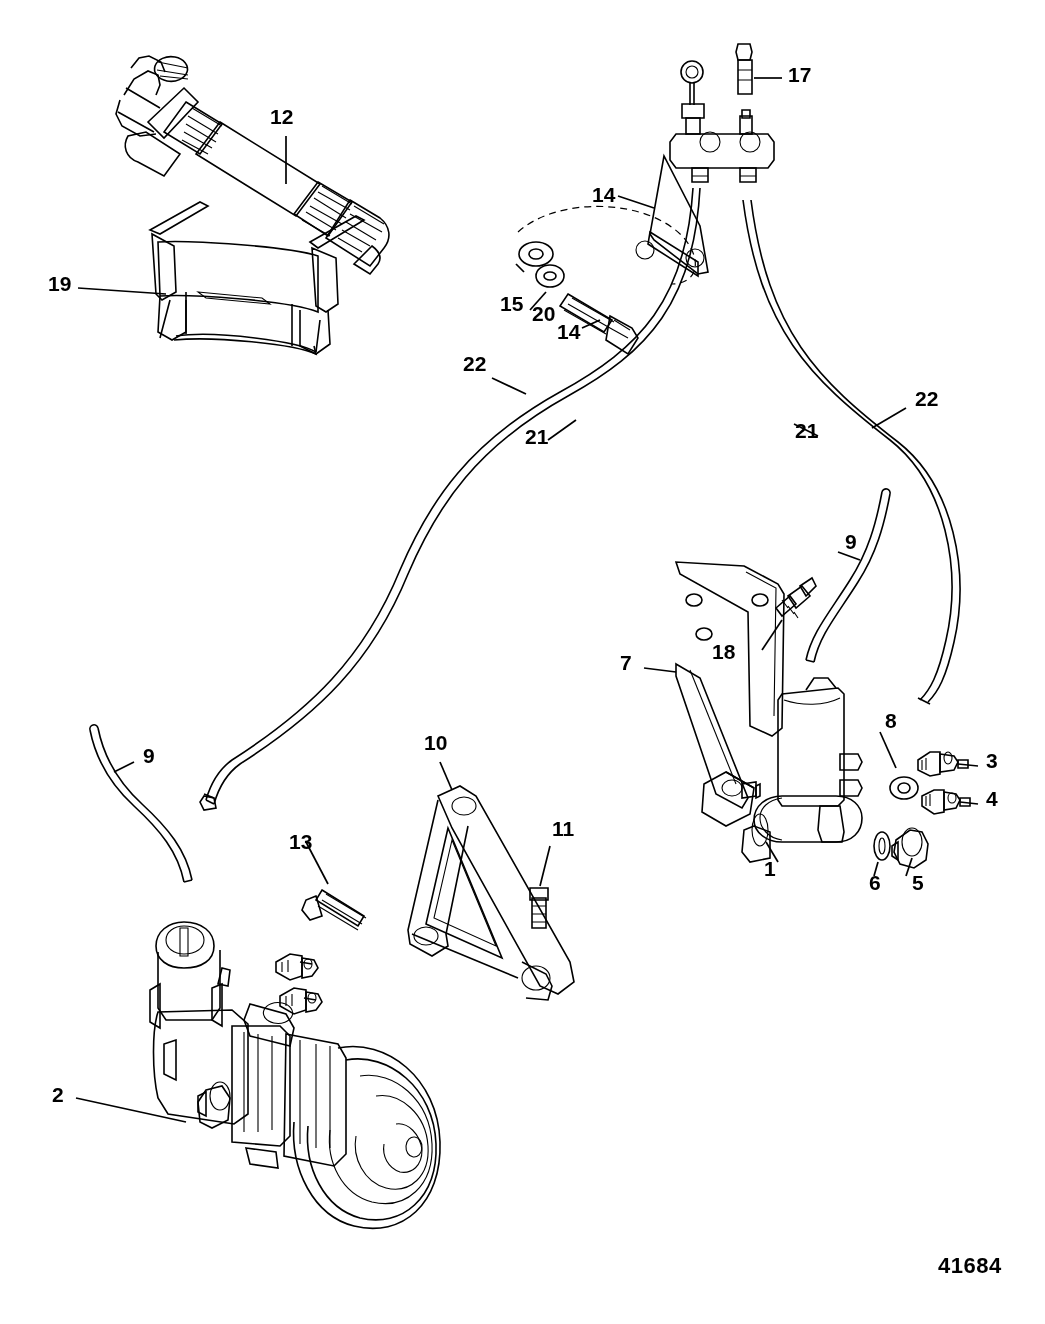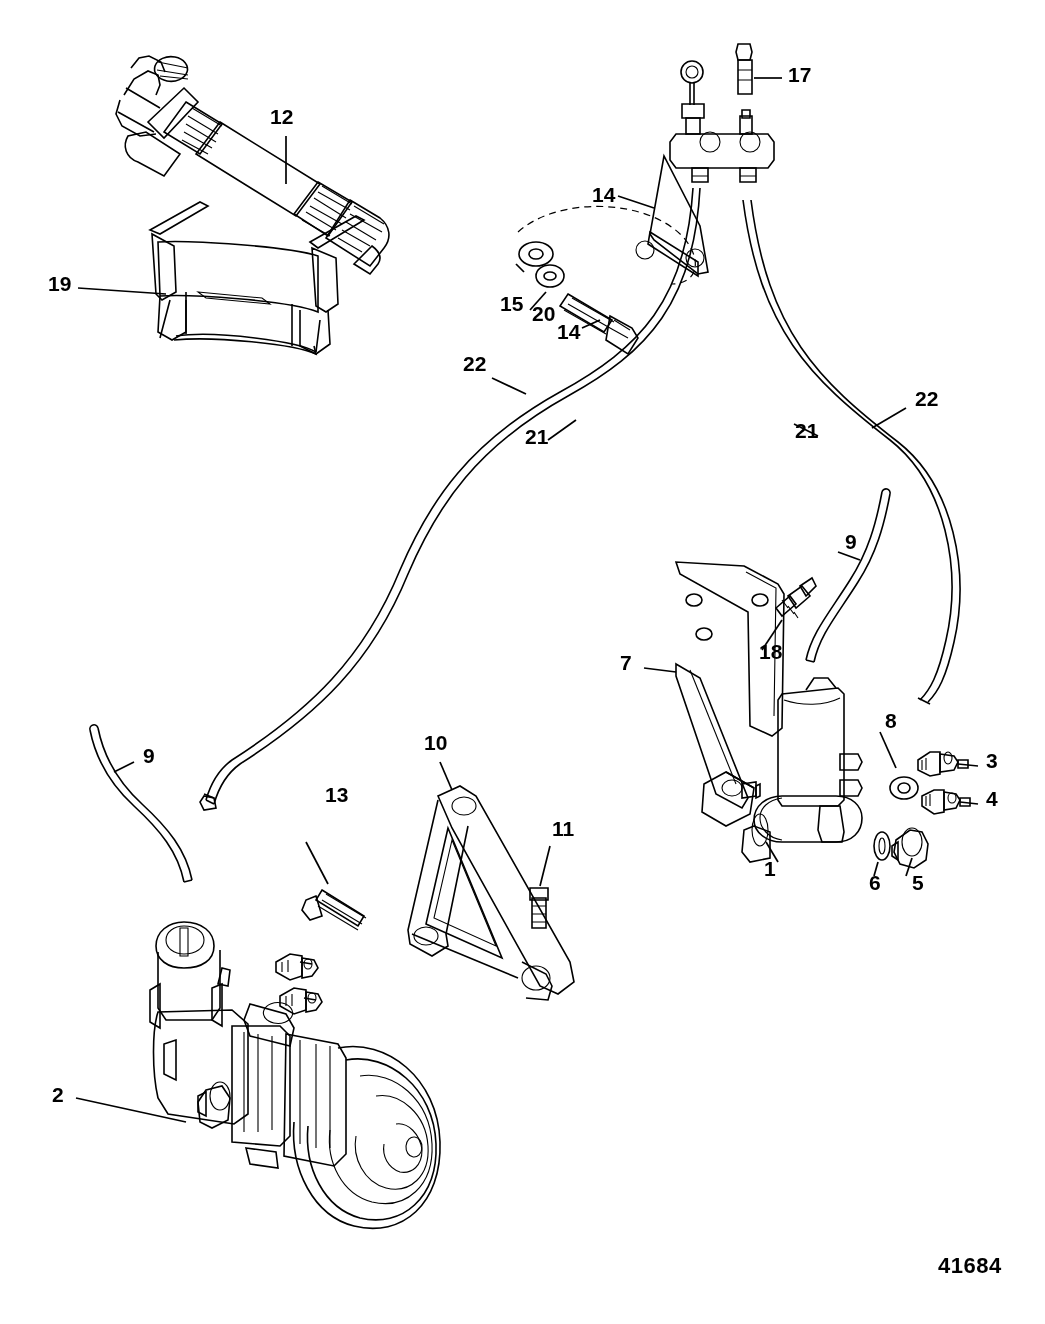--- a/index.html
+++ b/index.html
@@ -343,26 +343,26 @@
   <div class="callout" style="left:986px; top:788px;"><span>4</span></div>
   <div class="callout" style="left:912px; top:872px;"><span>5</span></div>
   <div class="callout" style="left:869px; top:872px;"><span>6</span></div>
   <div class="callout" style="left:620px; top:652px;"><span>7</span></div>
   <div class="callout" style="left:885px; top:710px;"><span>8</span></div>
   <div class="callout" style="left:143px; top:745px;"><span>9</span></div>
   <div class="callout" style="left:845px; top:531px;"><span>9</span></div>
   <div class="callout" style="left:424px; top:732px;text-align:right;"><span>10</span></div>
   <div class="callout" style="left:552px; top:818px;"><span>11</span></div>
   <div class="callout" style="left:270px; top:106px;"><span>12</span></div>
-  <div class="callout" style="left:289px; top:784px;margin-left:36px;"><span>13</span></div>
+  <div class="callout" style="left:289px; top:831px;"><span>13</span></div>
   <div class="callout" style="left:592px; top:184px;text-align:center;"><span>14</span></div>
   <div class="callout" style="left:500px; top:267px;margin-top:26px;"><span>15</span></div>
   <div class="callout" style="left:557px; top:321px;"><span>14</span></div>
   <div class="callout" style="left:788px; top:64px;"><span>17</span></div>
-  <div class="callout" style="left:759px; top:641px;"><span>18</span></div>
+  <div class="callout" style="left:712px; top:641px;"><span>18</span></div>
   <div class="callout" style="left:48px; top:273px;"><span>19</span></div>
   <div class="callout" style="left:524px; top:303px;margin-left:8px;"><span>20</span></div>
   <div class="callout" style="left:525px; top:426px;"><span>21</span></div>
   <div class="callout" style="left:795px; top:420px;"><span>21</span></div>
   <div class="callout" style="left:463px; top:353px;"><span>22</span></div>
   <div class="callout" style="left:915px; top:388px;"><span>22</span></div>
 
   <div class="drawing-number" style="left:938px; top:1253px;">41684</div>
 
 </div>

